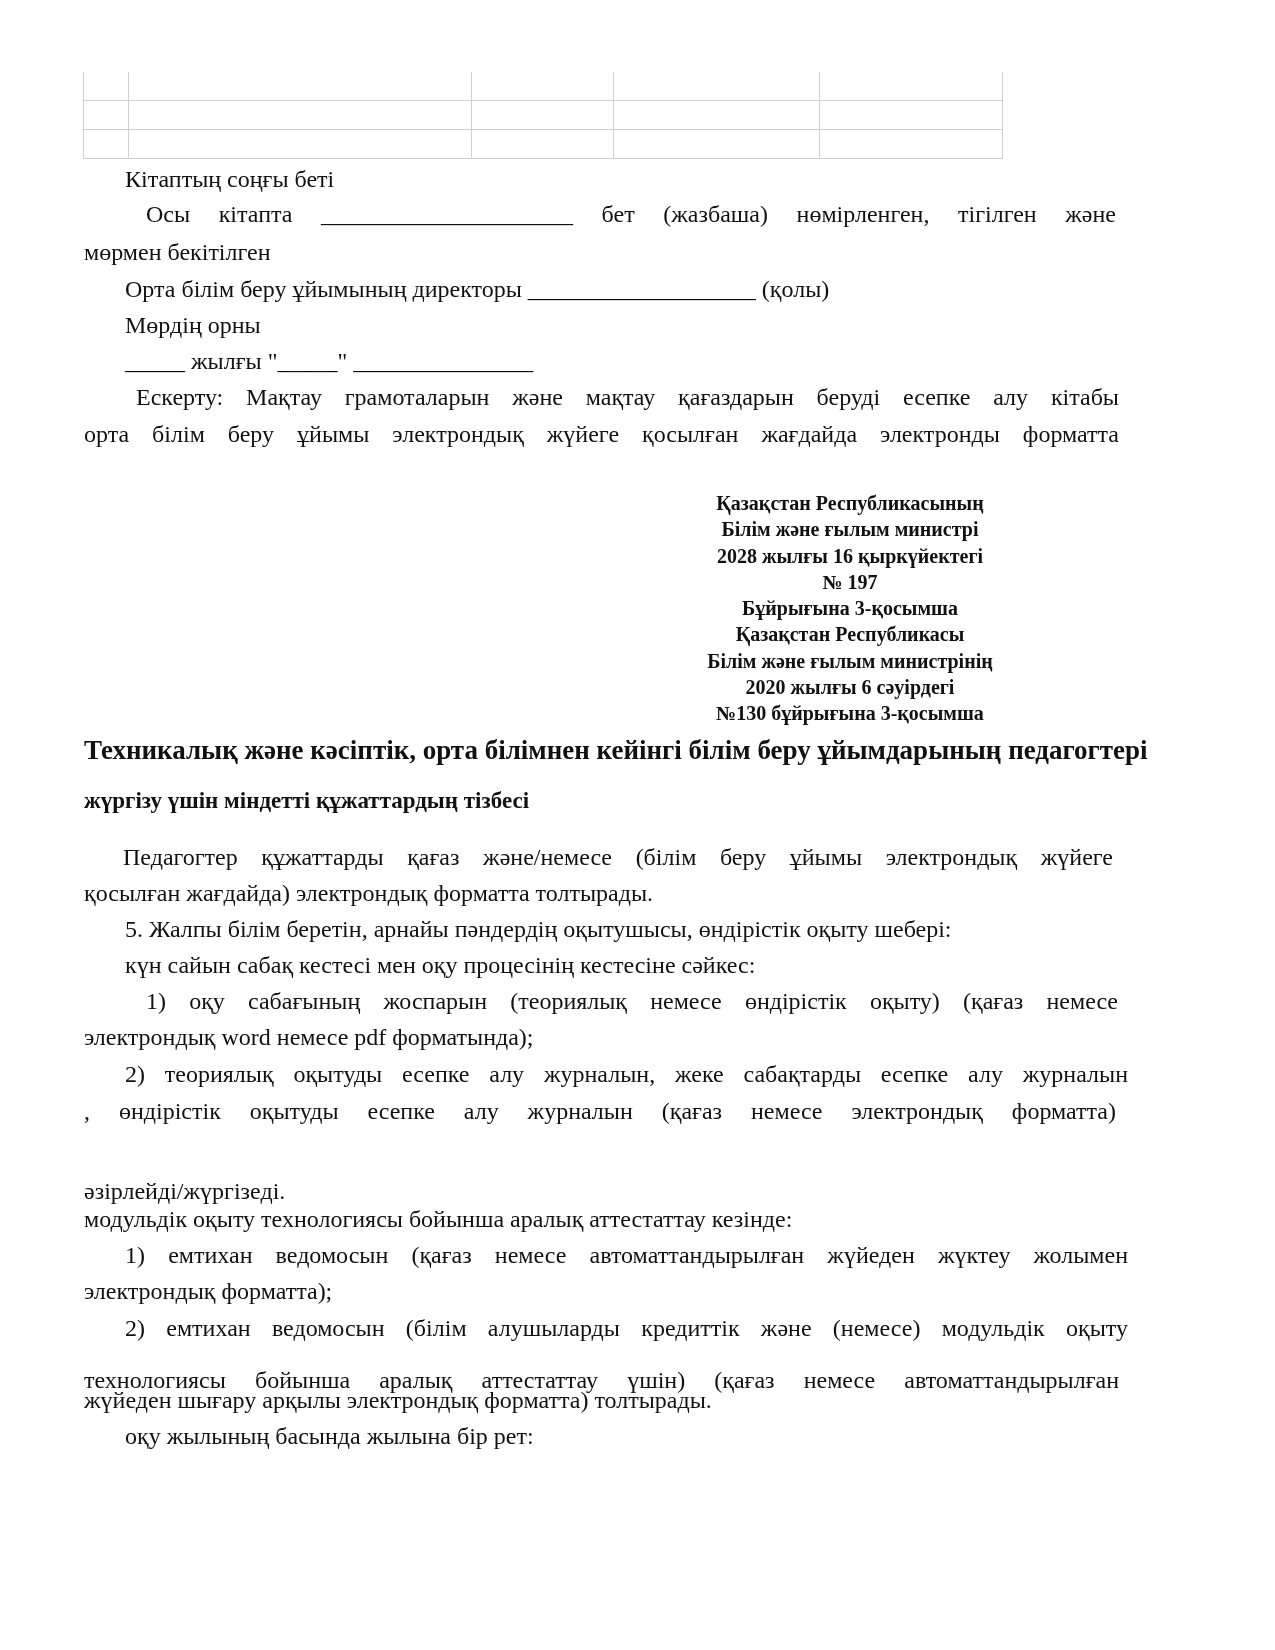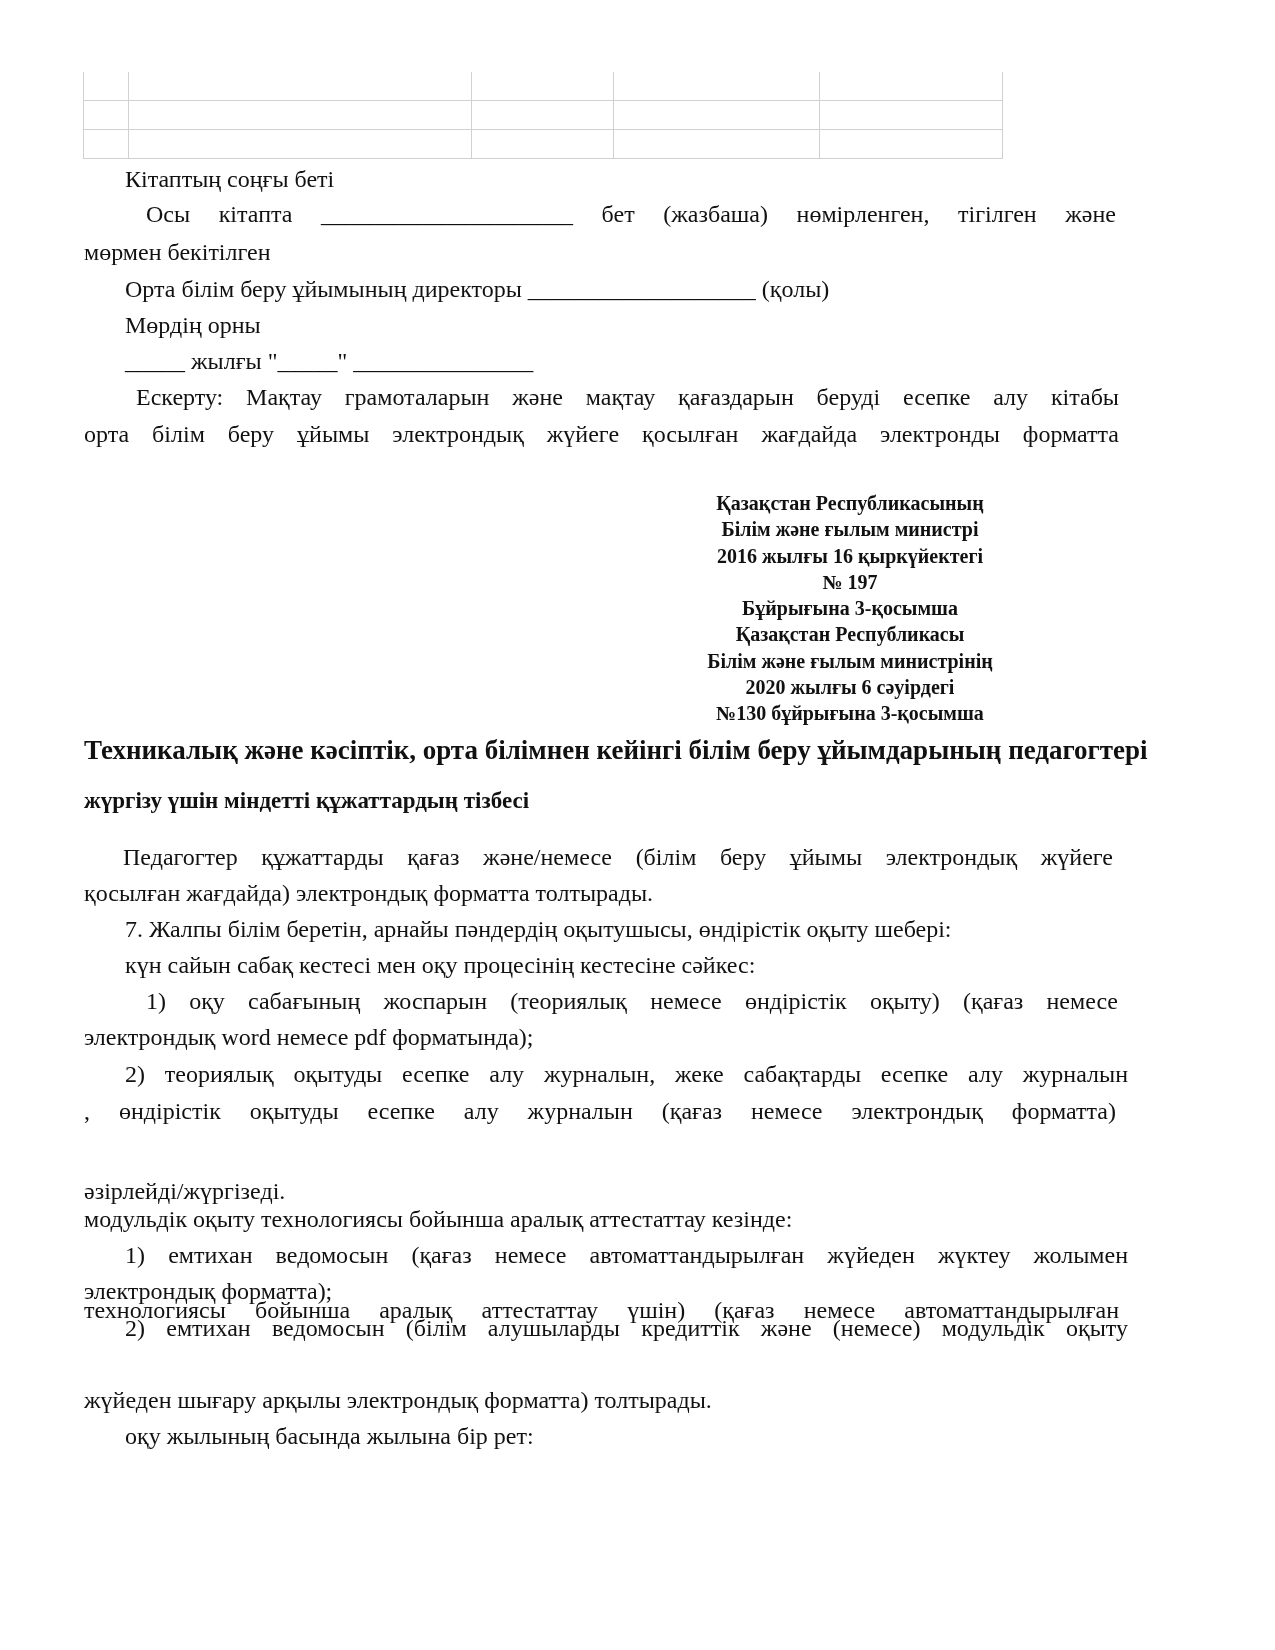--- a/index.html
+++ b/index.html
@@ -53,42 +53,42 @@
   <div class="line" style="left:125px; top:274px;">Орта білім беру ұйымының директоры ___________________ (қолы)</div>
   <div class="line" style="left:125px; top:310px;">Мөрдің орны</div>
   <div class="line" style="left:125px; top:346px;">_____ жылғы "_____" _______________</div>
 
   <div class="line just" style="left:84px; top:419px; width:1035px;">орта білім беру ұйымы электрондық жүйеге қосылған жағдайда электронды форматта</div>
   <div class="line just" style="left:136px; top:382px; width:983px;">Ескерту: Мақтау грамоталарын және мақтау қағаздарын беруді есепке алу кітабы</div>
 
   <div class="signature" style="top:490px;">
     <div>Қазақстан Республикасының</div>
     <div>Білім және ғылым министрі</div>
-    <div>2016 жылғы 16 қыркүйектегі</div>
+    <div>2028 жылғы 16 қыркүйектегі</div>
     <div>№ 197</div>
     <div>Бұйрығына 3-қосымша</div>
     <div>Қазақстан Республикасы</div>
     <div>Білім және ғылым министрінің</div>
     <div>2020 жылғы 6 сәуірдегі</div>
     <div>№130 бұйрығына 3-қосымша</div>
   </div>
 
   <div class="title" style="top:733px; font-size:27px;">Техникалық және кәсіптік, орта білімнен кейінгі білім беру ұйымдарының педагогтері</div>
   <div class="title" style="top:784px; font-size:23px;">жүргізу үшін міндетті құжаттардың тізбесі</div>
 
   <div class="line just" style="left:123px; top:842px; width:990px;">Педагогтер құжаттарды қағаз және/немесе (білім беру ұйымы электрондық жүйеге</div>
   <div class="line" style="left:84px; top:878px;">қосылған жағдайда) электрондық форматта толтырады.</div>
-  <div class="line" style="left:125px; top:914px;">7. Жалпы білім беретін, арнайы пәндердің оқытушысы, өндірістік оқыту шебері:</div>
+  <div class="line" style="left:125px; top:914px;">5. Жалпы білім беретін, арнайы пәндердің оқытушысы, өндірістік оқыту шебері:</div>
   <div class="line" style="left:125px; top:950px;">күн сайын сабақ кестесі мен оқу процесінің кестесіне сәйкес:</div>
   <div class="line just" style="left:146px; top:986px; width:972px;">1) оқу сабағының жоспарын (теориялық немесе өндірістік оқыту) (қағаз немесе</div>
   <div class="line" style="left:84px; top:1022px;">электрондық word немесе pdf форматында);</div>
   <div class="line just" style="left:125px; top:1059px; width:1003px;">2) теориялық оқытуды есепке алу журналын, жеке сабақтарды есепке алу журналын</div>
   <div class="line just" style="left:84px; top:1096px; width:1032px;">, өндірістік оқытуды есепке алу журналын (қағаз немесе электрондық форматта)</div>
   <div class="line" style="left:84px; top:1132px;margin-top:44px;">әзірлейді/жүргізеді.</div>
   <div class="line" style="left:84px; top:1204px;">модульдік оқыту технологиясы бойынша аралық аттестаттау кезінде:</div>
   <div class="line just" style="left:125px; top:1240px; width:1003px;">1) емтихан ведомосын (қағаз немесе автоматтандырылған жүйеден жүктеу жолымен</div>
   <div class="line" style="left:84px; top:1276px;">электрондық форматта);</div>
   <div class="line just" style="left:125px; top:1313px; width:1003px;">2) емтихан ведомосын (білім алушыларды кредиттік және (немесе) модульдік оқыту</div>
-  <div class="line just" style="left:84px; top:1295px; width:1035px;">технологиясы бойынша аралық аттестаттау үшін) (қағаз немесе автоматтандырылған</div>
+  <div class="line just" style="left:84px; top:1365px; width:1035px;">технологиясы бойынша аралық аттестаттау үшін) (қағаз немесе автоматтандырылған</div>
   <div class="line" style="left:84px; top:1385px;">жүйеден шығару арқылы электрондық форматта) толтырады.</div>
   <div class="line" style="left:125px; top:1421px;">оқу жылының басында жылына бір рет:</div>
 
 </div>
 
 </body></html>

